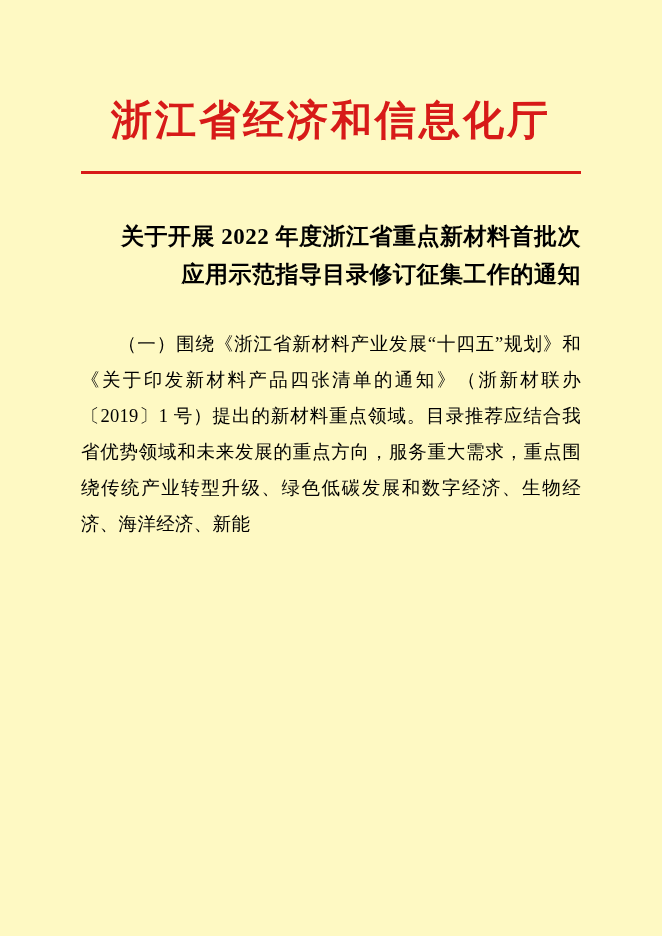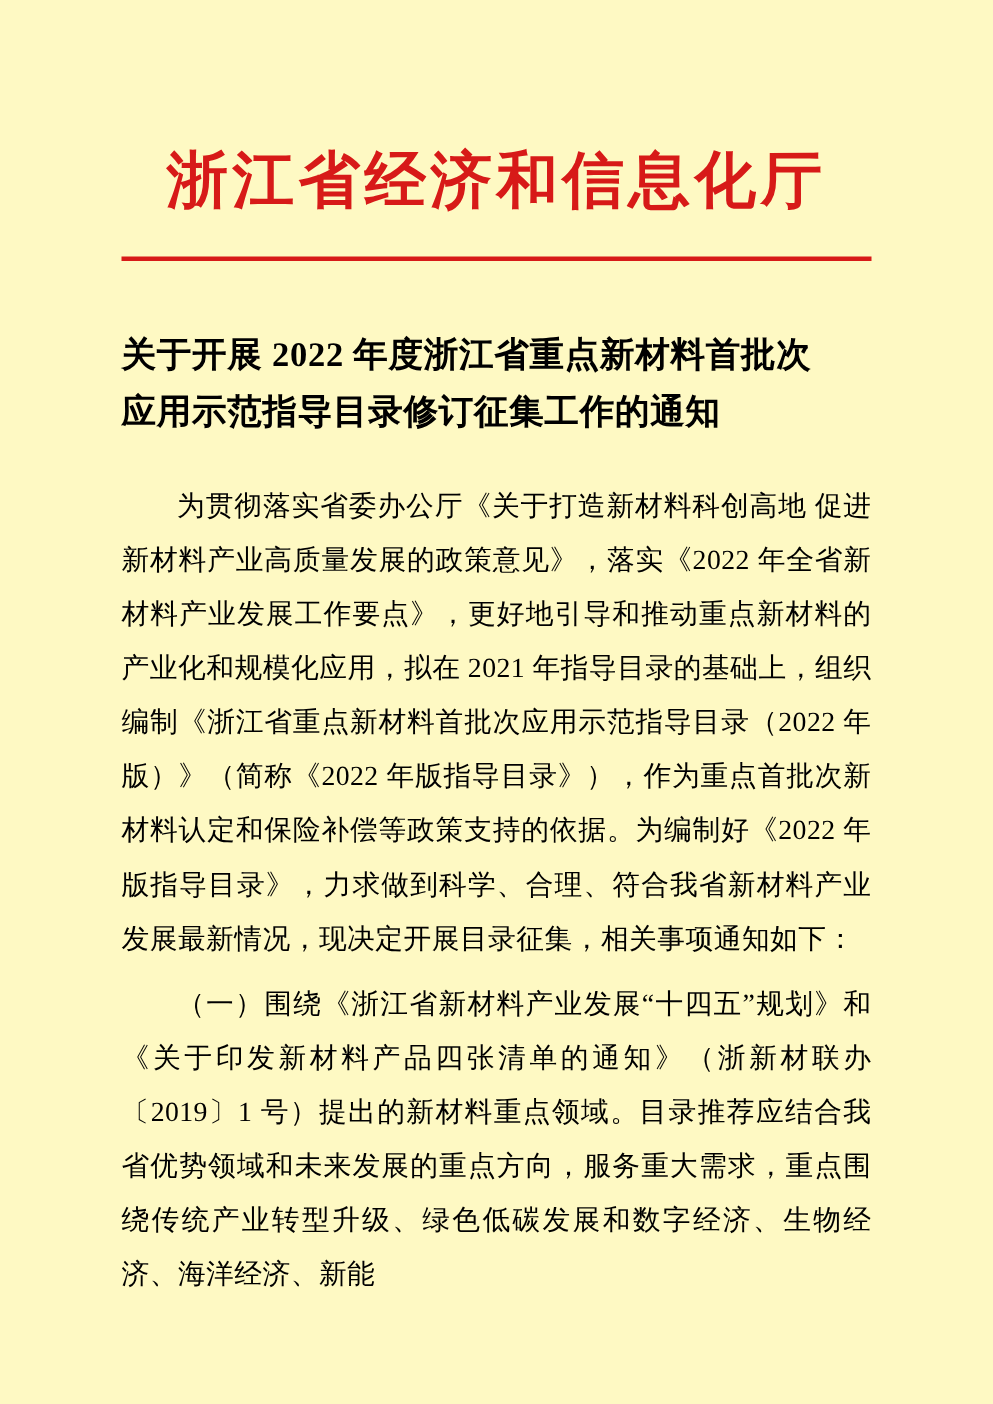--- a/index.html
+++ b/index.html
@@ -36,21 +36,21 @@
   }
   .red-rule {
     width: 500px;
     height: 3px;
     background: #d71a18;
     margin: 26px auto 0 auto;
   }
   .doc-title {
     margin: 44px auto 0 auto;
     width: 500px;
-    text-align: left;
+    text-align: right;
     font-weight: bold;
     font-size: 23px;
     line-height: 1.65;
     letter-spacing: 0.5px;
   }
   .body-wrap {
     width: 500px;
     margin: 26px auto 0 auto;
   }
   p.para {
@@ -82,21 +82,20 @@
   <div class="red-rule"></div>
 
   <div class="doc-title">
     <div>关于开展 2022 年度浙江省重点新材料首批次</div>
     <div>应用示范指导目录修订征集工作的通知</div>
   </div>
 
   <div class="body-wrap">
 
 
-    <p class="para indent">为贯彻落实省委办公厅《关于打造新材料科创高地 促进新材料产业高质量发展的政策意见》，落实《2022 年全省新材料产业发展工作要点》，更好地引导和推动重点新材料的产业化和规模化应用，拟在 2021 年指导目录的基础上，组织编制《浙江省重点新材料首批次应用示范指导目录（2022 年版）》（简称《2022 年版指导目录》），作为重点首批次新材料认定和保险补偿等政策支持的依据。为编制好《2022 年版指导目录》，力求做到科学、合理、符合我省新材料产业发展最新情况，现决定开展目录征集，相关事项通知如下：</p>
 
     <div class="spacer-sm"></div>
 
 
     <p class="para indent">（一）围绕《浙江省新材料产业发展“十四五”规划》和《关于印发新材料产品四张清单的通知》（浙新材联办〔2019〕1 号）提出的新材料重点领域。目录推荐应结合我省优势领域和未来发展的重点方向，服务重大需求，重点围绕传统产业转型升级、绿色低碳发展和数字经济、生物经济、海洋经济、新能</p>
 
   </div>
 
 </div>
 

